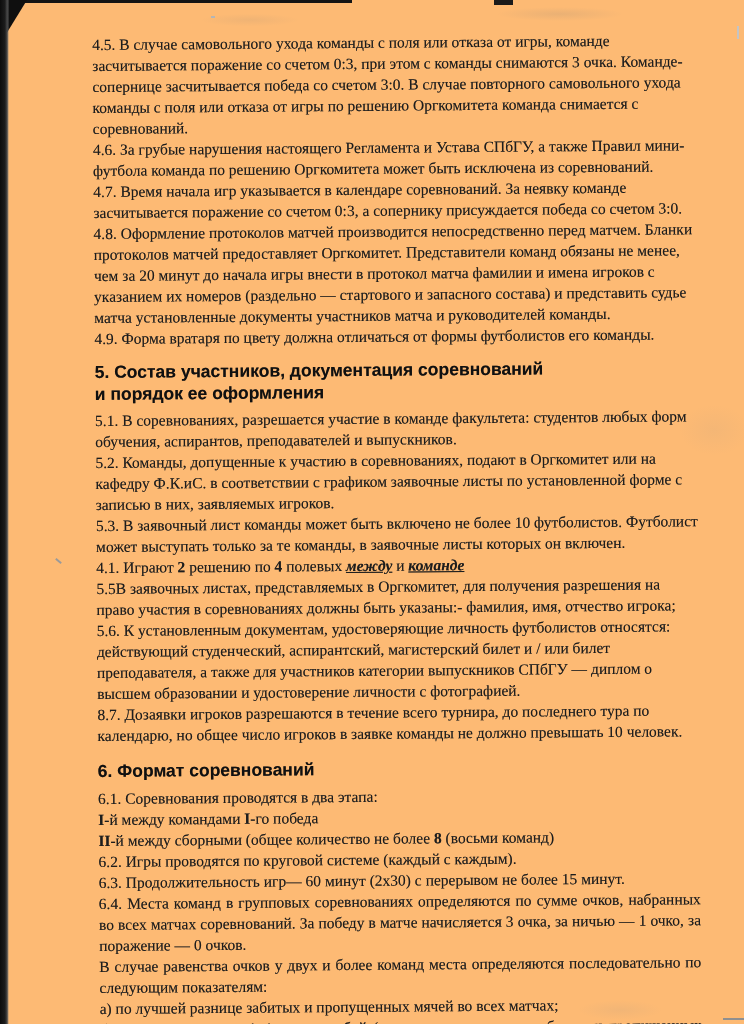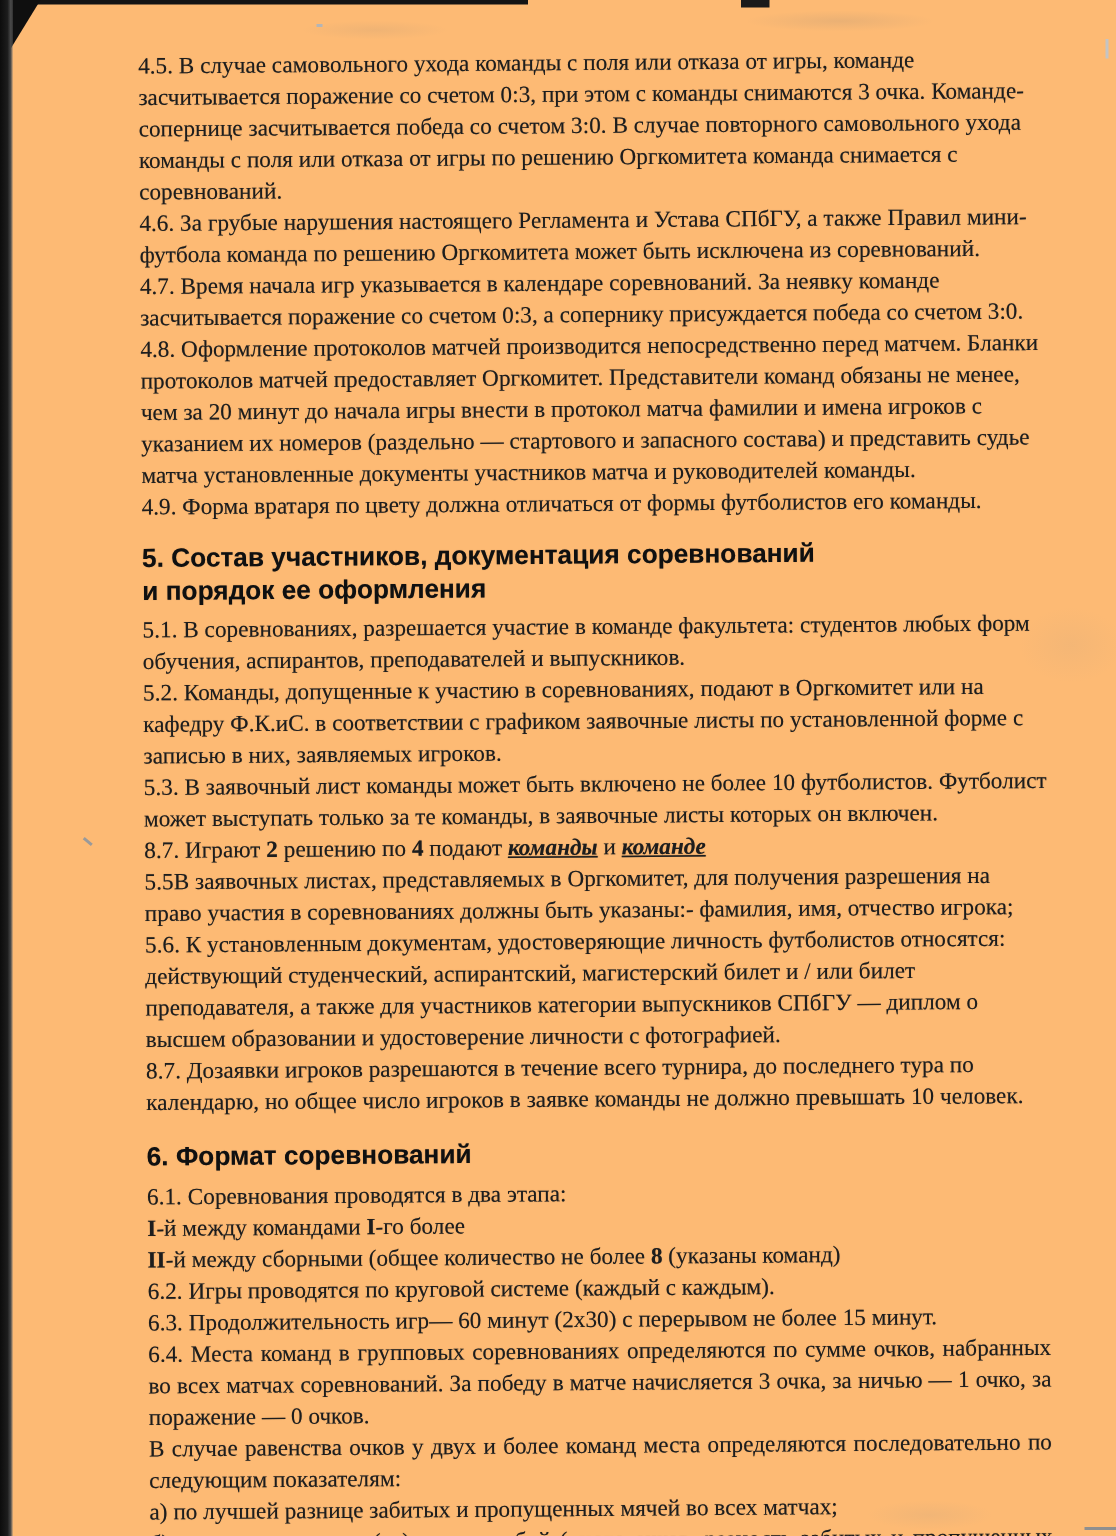--- a/index.html
+++ b/index.html
@@ -66,31 +66,31 @@
     <p>4.7. Время начала игр указывается в календаре соревнований. За неявку команде засчитывается поражение со счетом 0:3, а сопернику присуждается победа со счетом 3:0.</p>
     <p>4.8. Оформление протоколов матчей производится непосредственно перед матчем. Бланки протоколов матчей предоставляет Оргкомитет. Представители команд обязаны не менее, чем за 20 минут до начала игры внести в протокол матча фамилии и имена игроков с указанием их номеров (раздельно — стартового и запасного состава) и представить судье матча установленные документы участников матча и руководителей команды.</p>
     <p>4.9. Форма вратаря по цвету должна отличаться от формы футболистов его команды.</p>
 
     <h2 class="h h5"><span>5. Состав участников, документация соревнований</span><br><span>и порядок ее оформления</span></h2>
 
     <p>5.1. В соревнованиях, разрешается участие в команде факультета: студентов любых форм обучения, аспирантов, преподавателей и выпускников.</p>
     <p>5.2. Команды, допущенные к участию в соревнованиях, подают в Оргкомитет или на кафедру Ф.К.иС. в соответствии с графиком заявочные листы по установленной форме с записью в них, заявляемых игроков.</p>
     <p>5.3. В заявочный лист команды может быть включено не более 10 футболистов. Футболист может выступать только за те команды, в заявочные листы которых он включен.</p>
 
-    <p><span>8.7. Играют </span><b>2</b><span> решению по </span><b>4</b><span> подают </span><span class="term">команды</span><span> и </span><span class="term">команде</span></p>
+    <p><span>4.1. Играют </span><b>2</b><span> решению по </span><b>4</b><span> полевых </span><span class="term">между</span><span> и </span><span class="term">команде</span></p>
 
     <p>5.5В заявочных листах, представляемых в Оргкомитет, для получения разрешения на право участия в соревнованиях должны быть указаны:- фамилия, имя, отчество игрока;</p>
     <p>5.6. К установленным документам, удостоверяющие личность футболистов относятся: действующий студенческий, аспирантский, магистерский билет и / или билет преподавателя, а также для участников категории выпускников СПбГУ — диплом о высшем образовании и удостоверение личности с фотографией.</p>
     <p>8.7. Дозаявки игроков разрешаются в течение всего турнира, до последнего тура по календарю, но общее число игроков в заявке команды не должно превышать 10 человек.</p>
 
     <h2 class="h h6">6. Формат соревнований</h2>
 
     <p>6.1. Соревнования проводятся в два этапа:</p>
-    <p class="indent"><b>I</b><span>-й между командами </span><b>I</b><span>-го более</span></p>
-    <p class="indent"><b>II</b><span>-й между сборными (общее количество не более </span><b>8</b><span> (указаны команд)</span></p>
+    <p class="indent"><b>I</b><span>-й между командами </span><b>I</b><span>-го победа</span></p>
+    <p class="indent"><b>II</b><span>-й между сборными (общее количество не более </span><b>8</b><span> (восьми команд)</span></p>
 
     <p>6.2. Игры проводятся по круговой системе (каждый с каждым).</p>
     <p>6.3. Продолжительность игр— 60 минут (2х30)  с перерывом не более 15 минут.</p>
     <p class="just">6.4. Места команд в групповых соревнованиях определяются по сумме очков, набранных во всех матчах соревнований. За победу в матче начисляется 3 очка, за ничью — 1 очко, за поражение — 0 очков.</p>
     <p class="just">В случае равенства очков у двух и более команд места определяются последовательно по следующим показателям:</p>
     <p>а) по лучшей разнице забитых и пропущенных мячей во всех матчах;</p>
     <p class="just">б) по результатам игр(ы.) между собой (число очков, разность забитых и пропущенных мячей, число забитых мячей, число мячей, забитых на чужом поле);</p>
 
   </div>
 </div>

